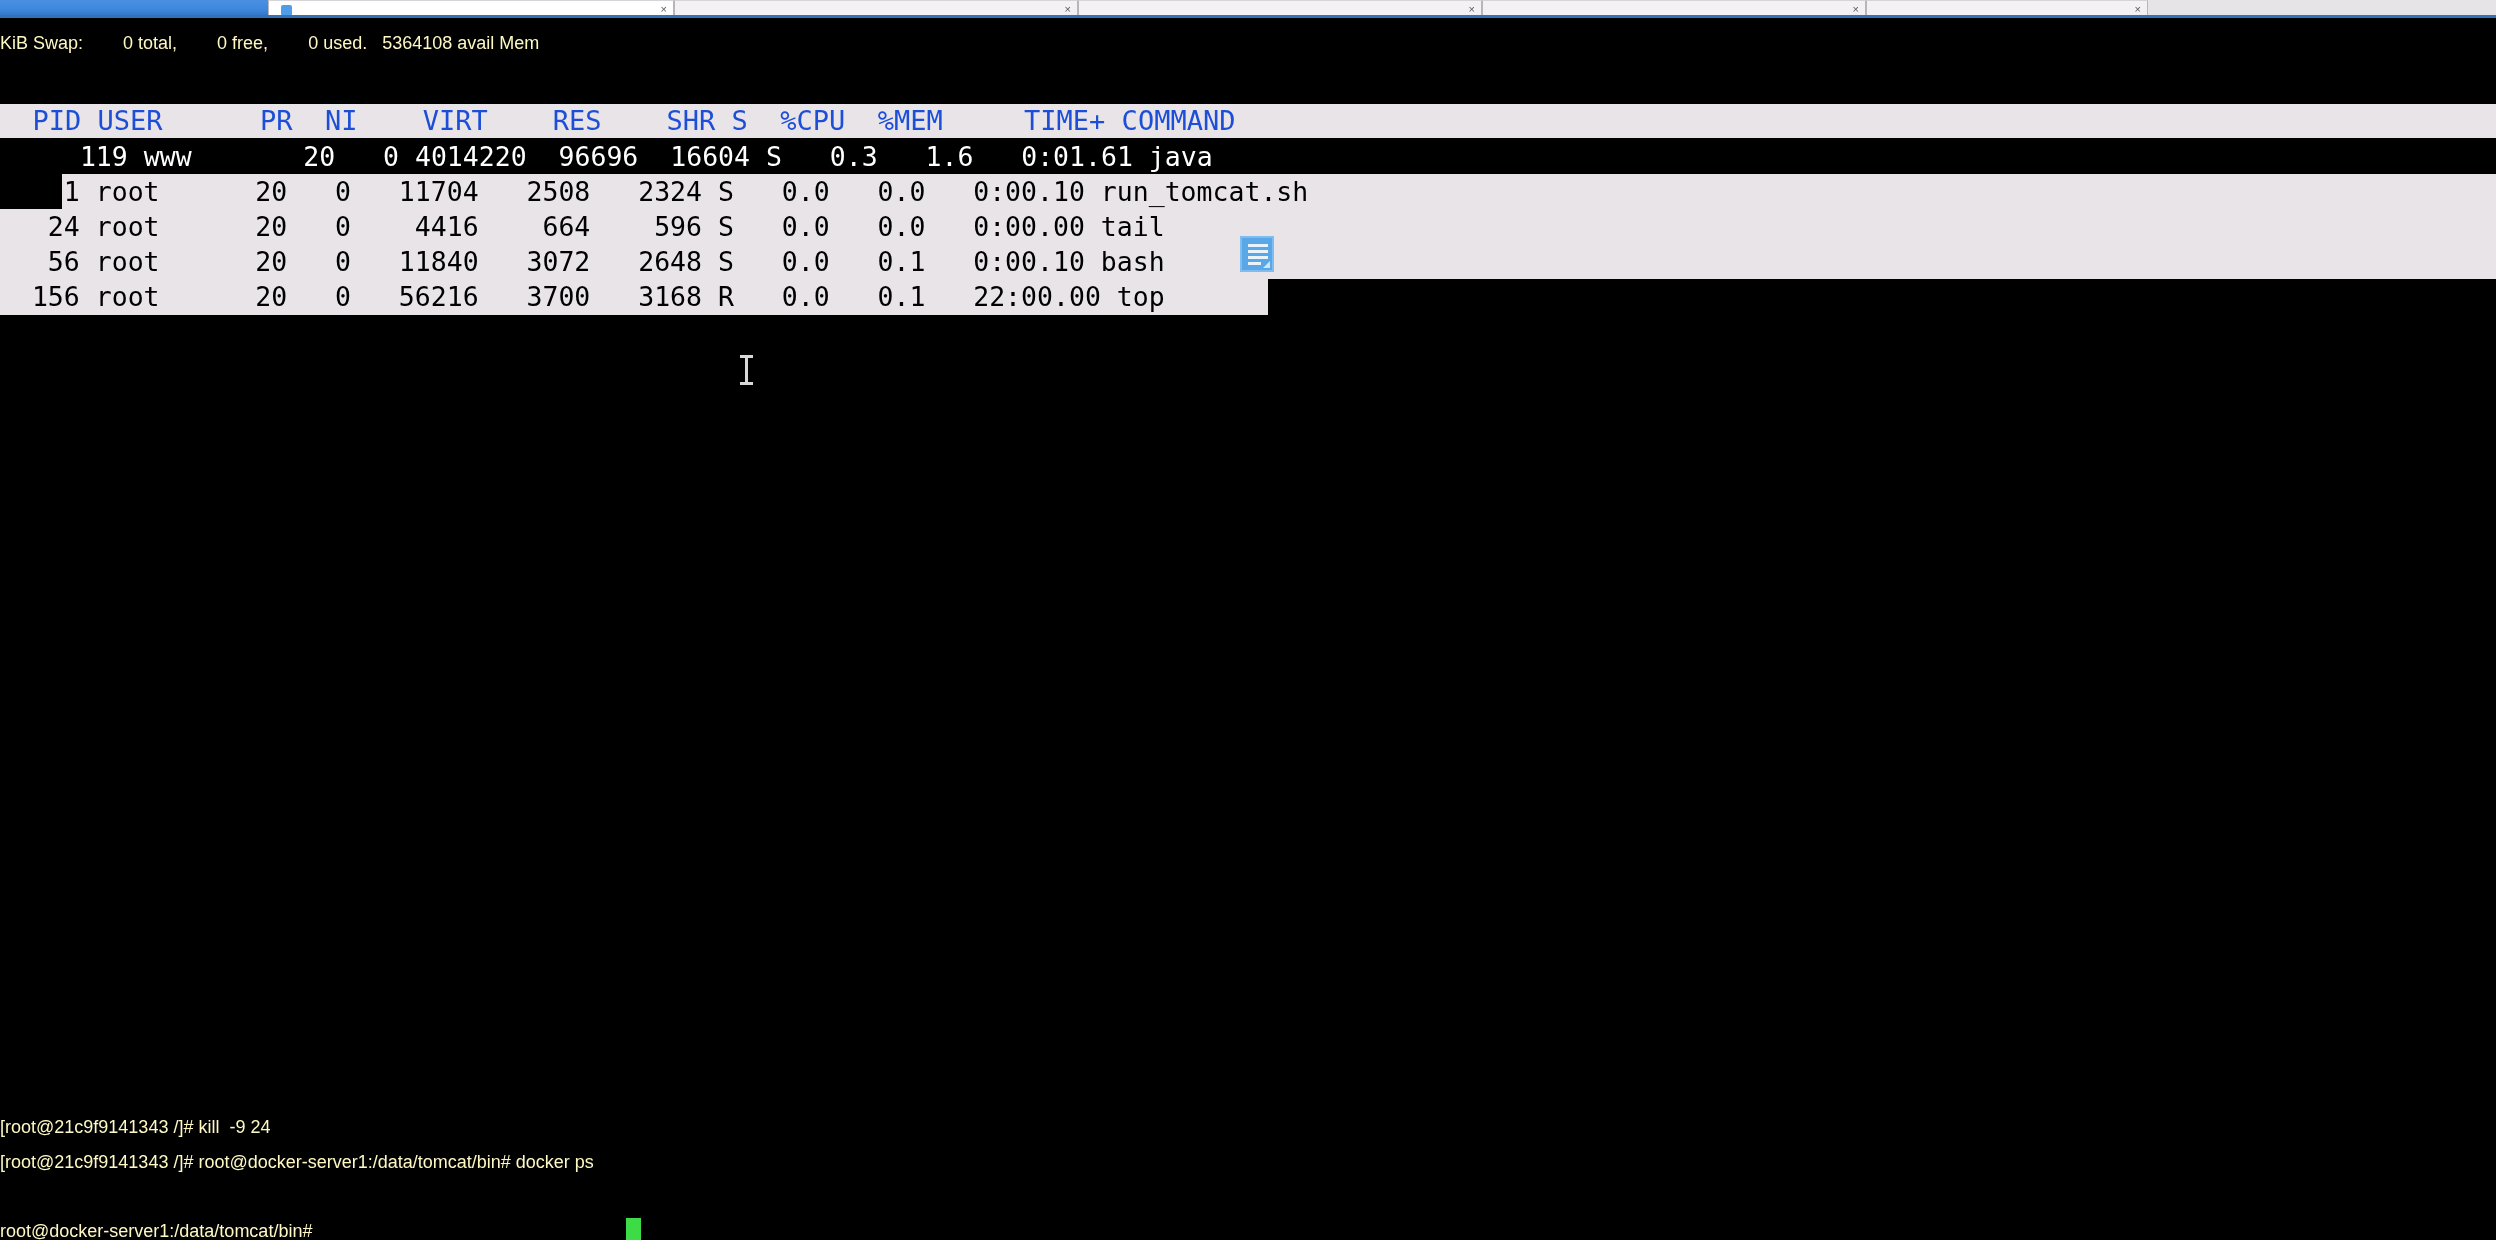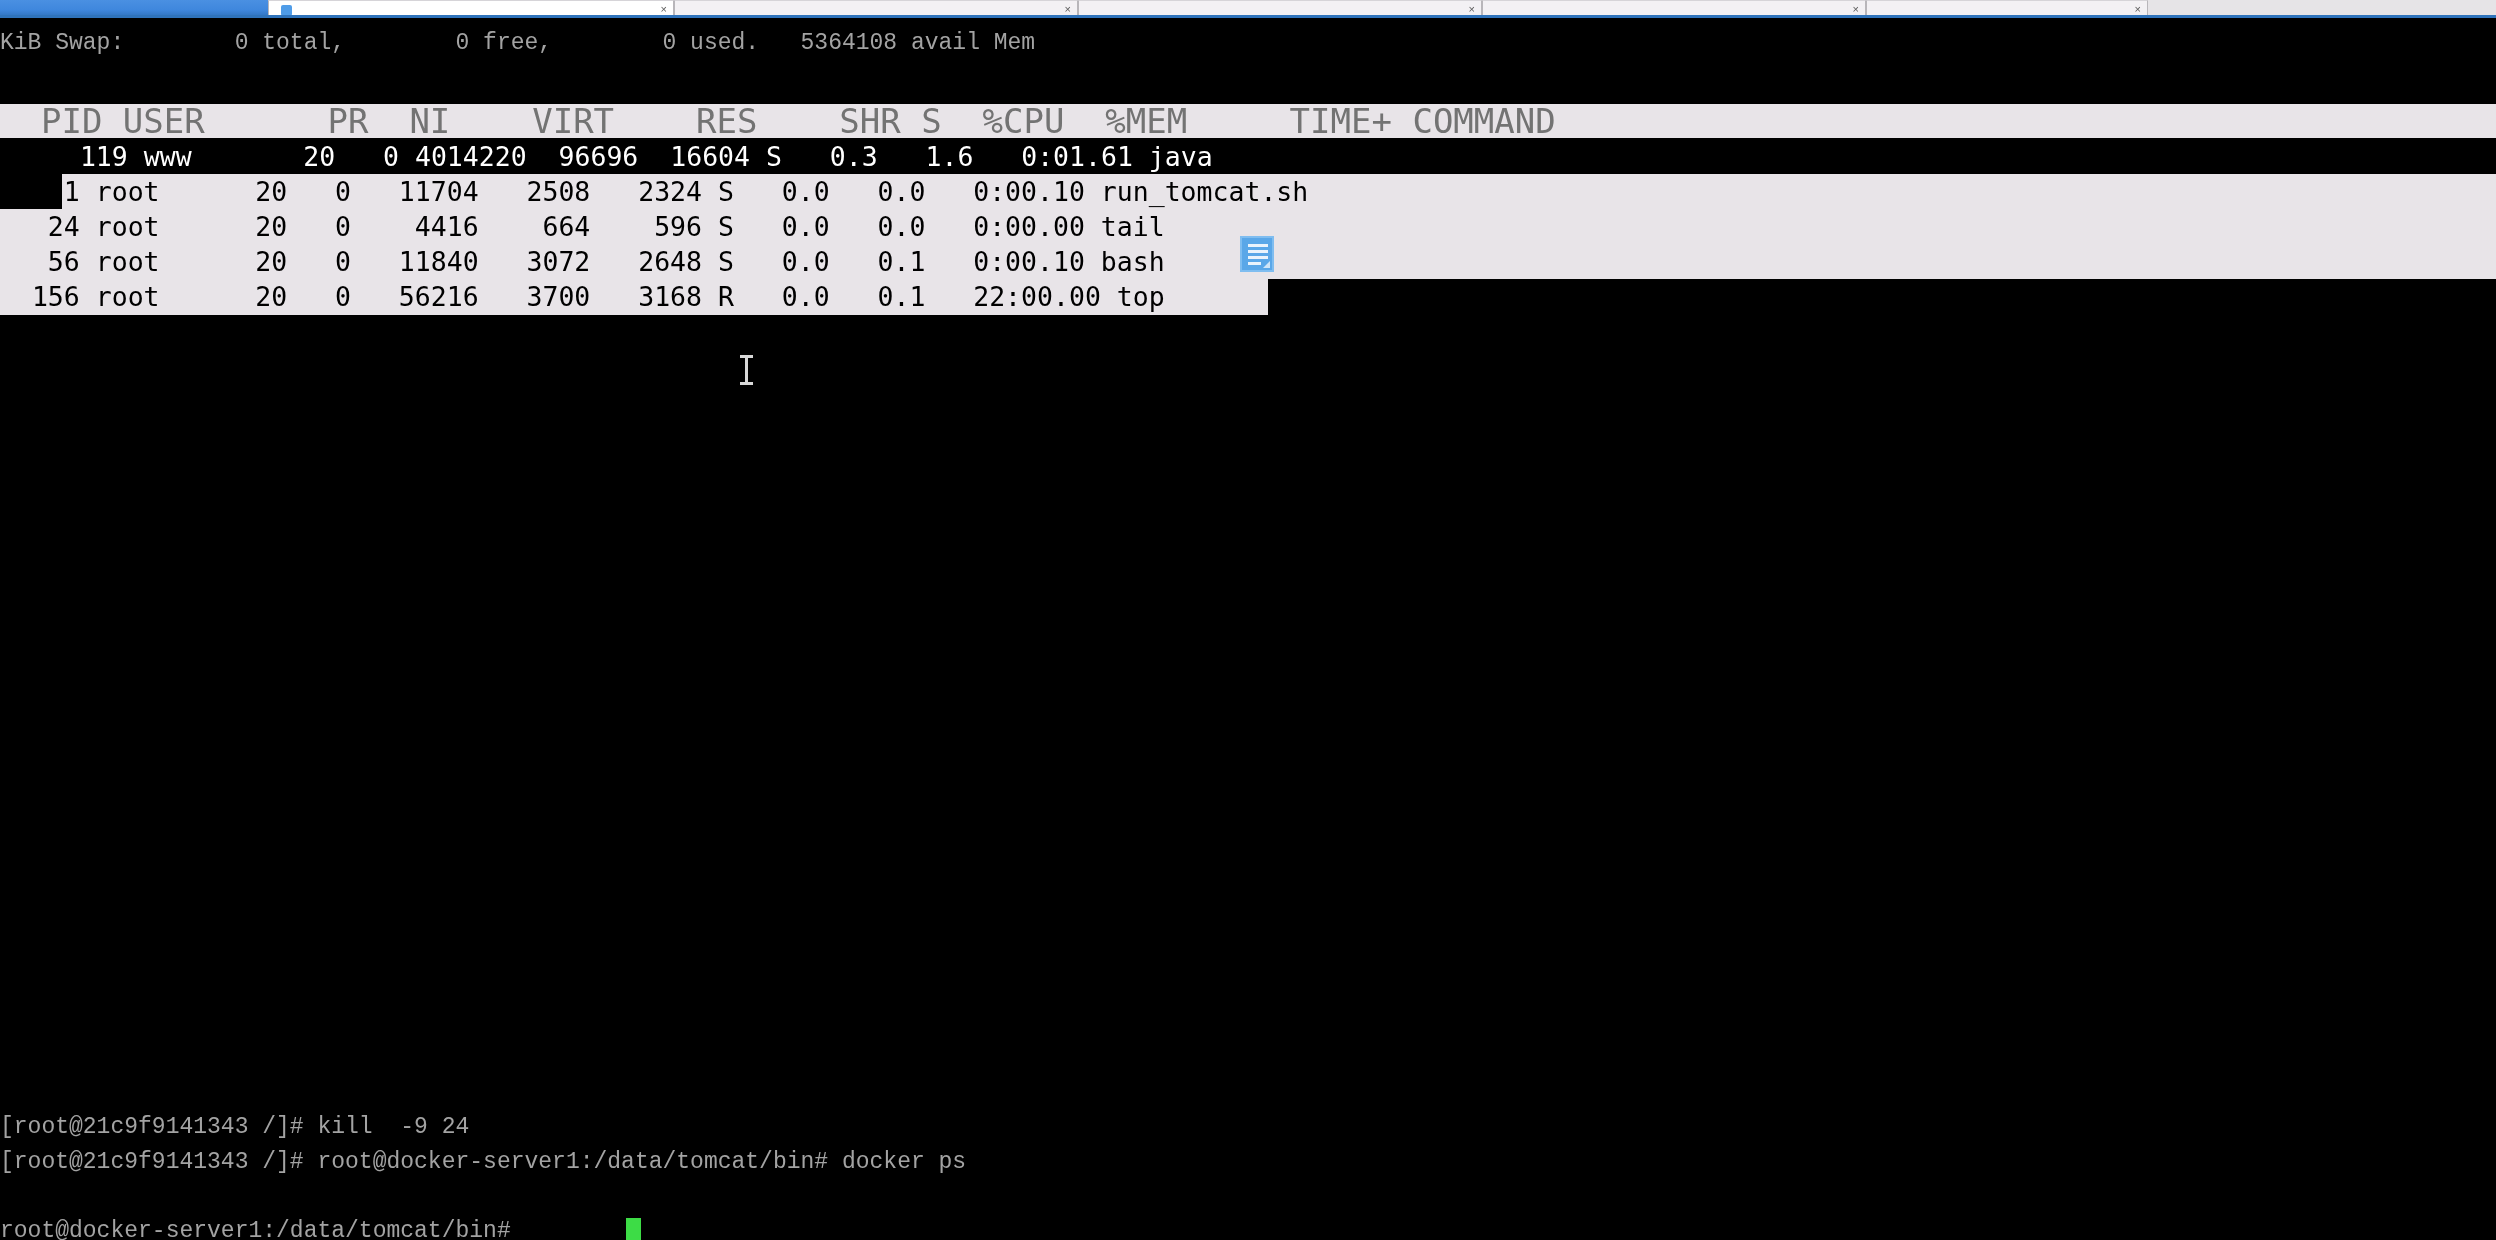--- a/index.html
+++ b/index.html
@@ -95,44 +95,44 @@
     left: 0; top: 18px;
     width: 2496px;
     height: 1222px;
     background: #000000;
   }
   .term-line {
     position: absolute;
     left: 0;
     height: 35px;
     line-height: 35px;
-    font-size: 23px;
+    font-size: 18px;
     letter-spacing: 0px;
     white-space: pre;
-    color: #a3a3a3;
-    font-family: Liberation Mono, monospace;
+    color: #fef9c3;
+    font-family: Liberation Sans, sans-serif;
   }
 
   
   .top-header {
     position: absolute;
     left: 0;
     top: 86px;
     width: 2496px;
     height: 34px;
     background: #e8e4e8;
   }
   .top-header .hdr-text {
     position: absolute;
     left: 0; top: 0;
     height: 34px;
     line-height: 34px;
-    font-size: 34px;
+    font-size: 27px;
     white-space: pre;
-    color: #737373;
+    color: #1d4ed8;
     font-family: "DejaVu Sans Mono", "Liberation Mono", monospace;
   }
 
   
   .sel-block {
     position: absolute;
     background: #e8e4e8;
   }
   .proc-row {
     position: absolute;

